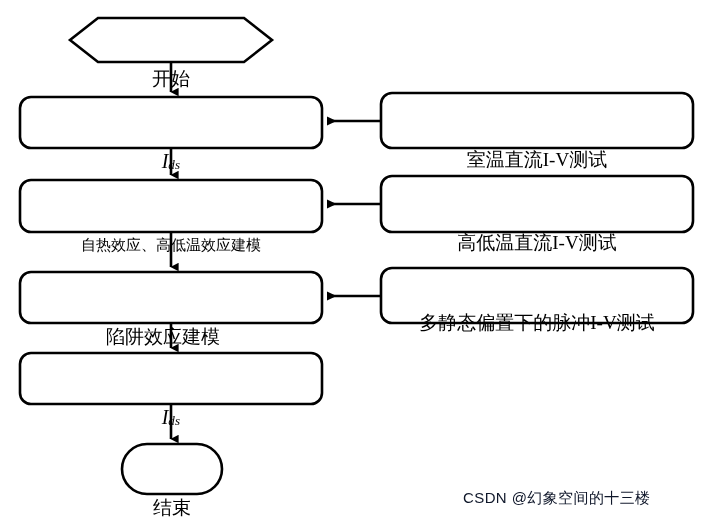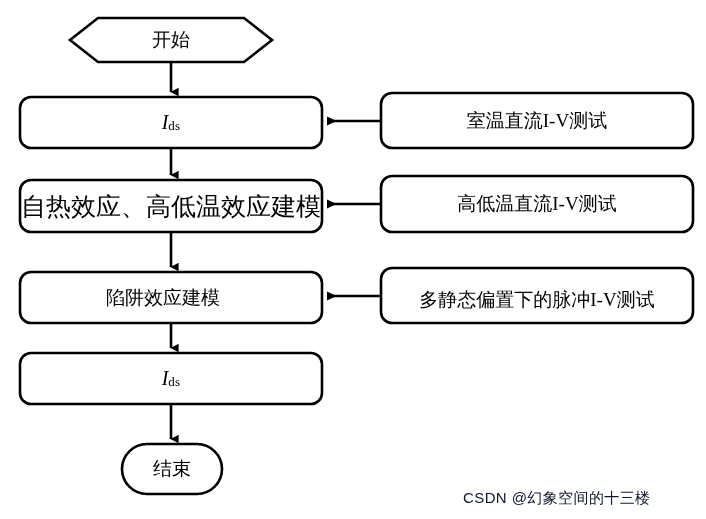--- a/index.html
+++ b/index.html
@@ -27,46 +27,48 @@
   
   .node-label {
     position: absolute;
     display: flex;
     align-items: center;
     justify-content: center;
     text-align: center;
     white-space: nowrap;
     color: #000000;
     font-family: "Liberation Serif", "DejaVu Serif", serif;
+    margin-top: 39px;
   }
 
   .label-start {
     left: 70px;  top: 18px;  width: 202px; height: 44px;
     font-size: 19px;
   }
   .label-end {
     left: 122px; top: 444px; width: 100px; height: 50px;
     font-size: 19px;
   }
 
   .label-left-1 { left: 20px; top: 97px;  width: 302px; height: 51px; font-size: 19px; }
-  .label-left-2 { left: 20px; top: 180px; width: 302px; height: 52px; font-size: 25px; }
+  .label-left-2 { left: 20px; top: 180px; width: 302px; height: 52px; font-size: 15px; }
   .label-left-3 { left: 12px; top: 272px; width: 302px; height: 51px; font-size: 19px; }
   .label-left-4 { left: 20px; top: 353px; width: 302px; height: 51px; font-size: 19px; }
 
   .label-right-1 { left: 381px; top: 93px;  width: 312px; height: 55px; font-size: 19px; text-align: right; }
   .label-right-2 { left: 381px; top: 176px; width: 312px; height: 56px; font-size: 19px; }
-  .label-right-3 { left: 381px; top: 272px; width: 312px; height: 55px; font-size: 19px; }
+  .label-right-3 { left: 381px; top: 256px; width: 312px; height: 55px; font-size: 19px; }
 
   .math-i {
     font-style: italic;
     font-family: "Liberation Serif", "DejaVu Serif", serif;
     font-size: 20px;
   }
   .math-sub {
+    font-style: italic;
     font-size: 13px;
     vertical-align: sub;
     position: relative;
     top: 3px;
     letter-spacing: 0.2px;
   }
 
   
   #watermark {
     position: absolute;

